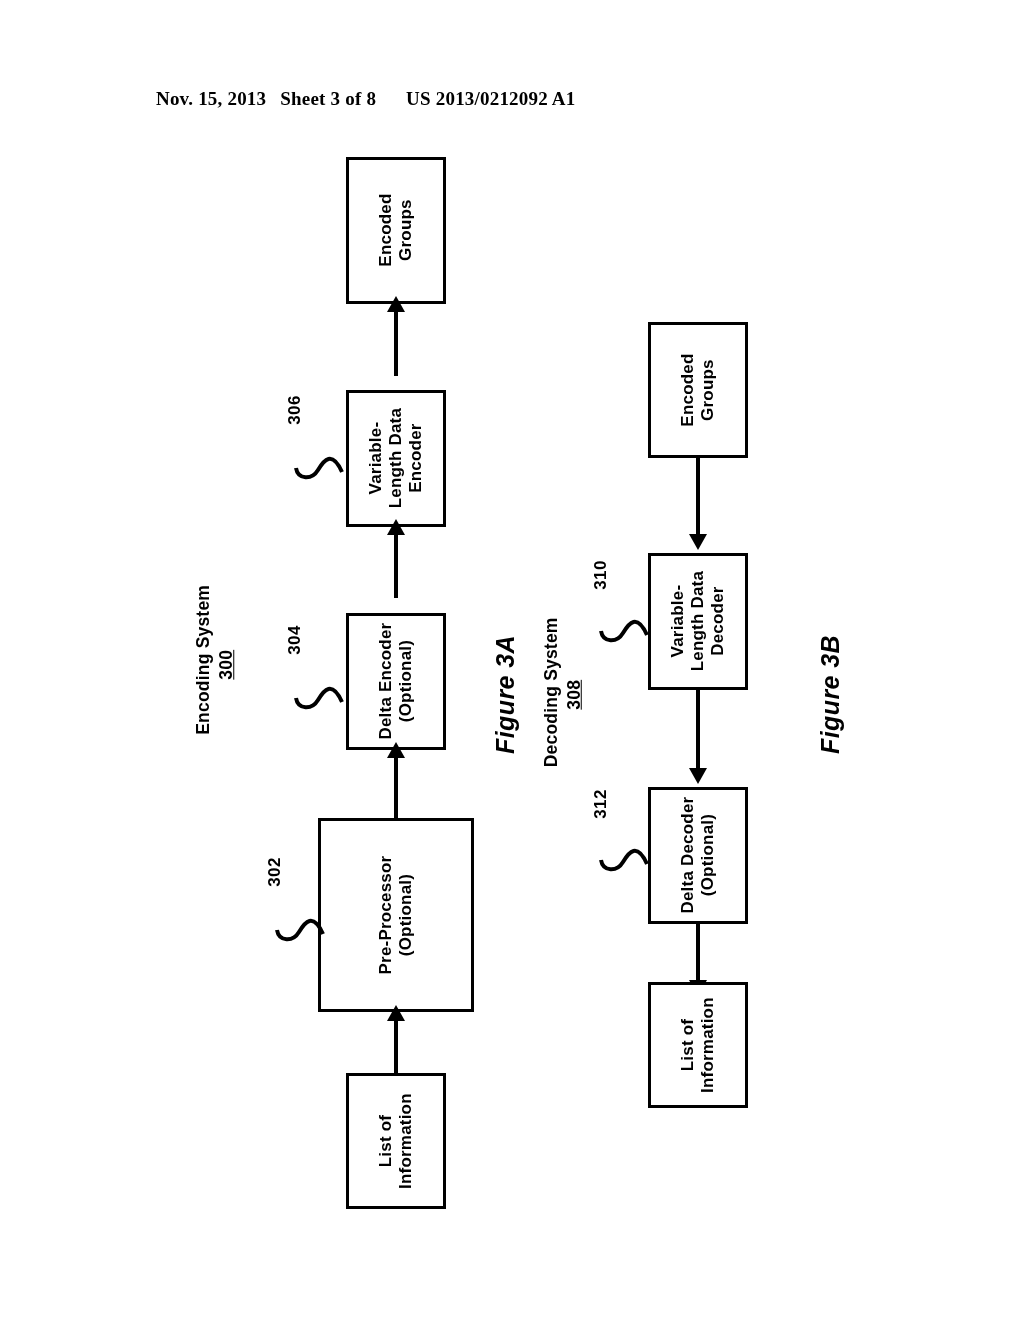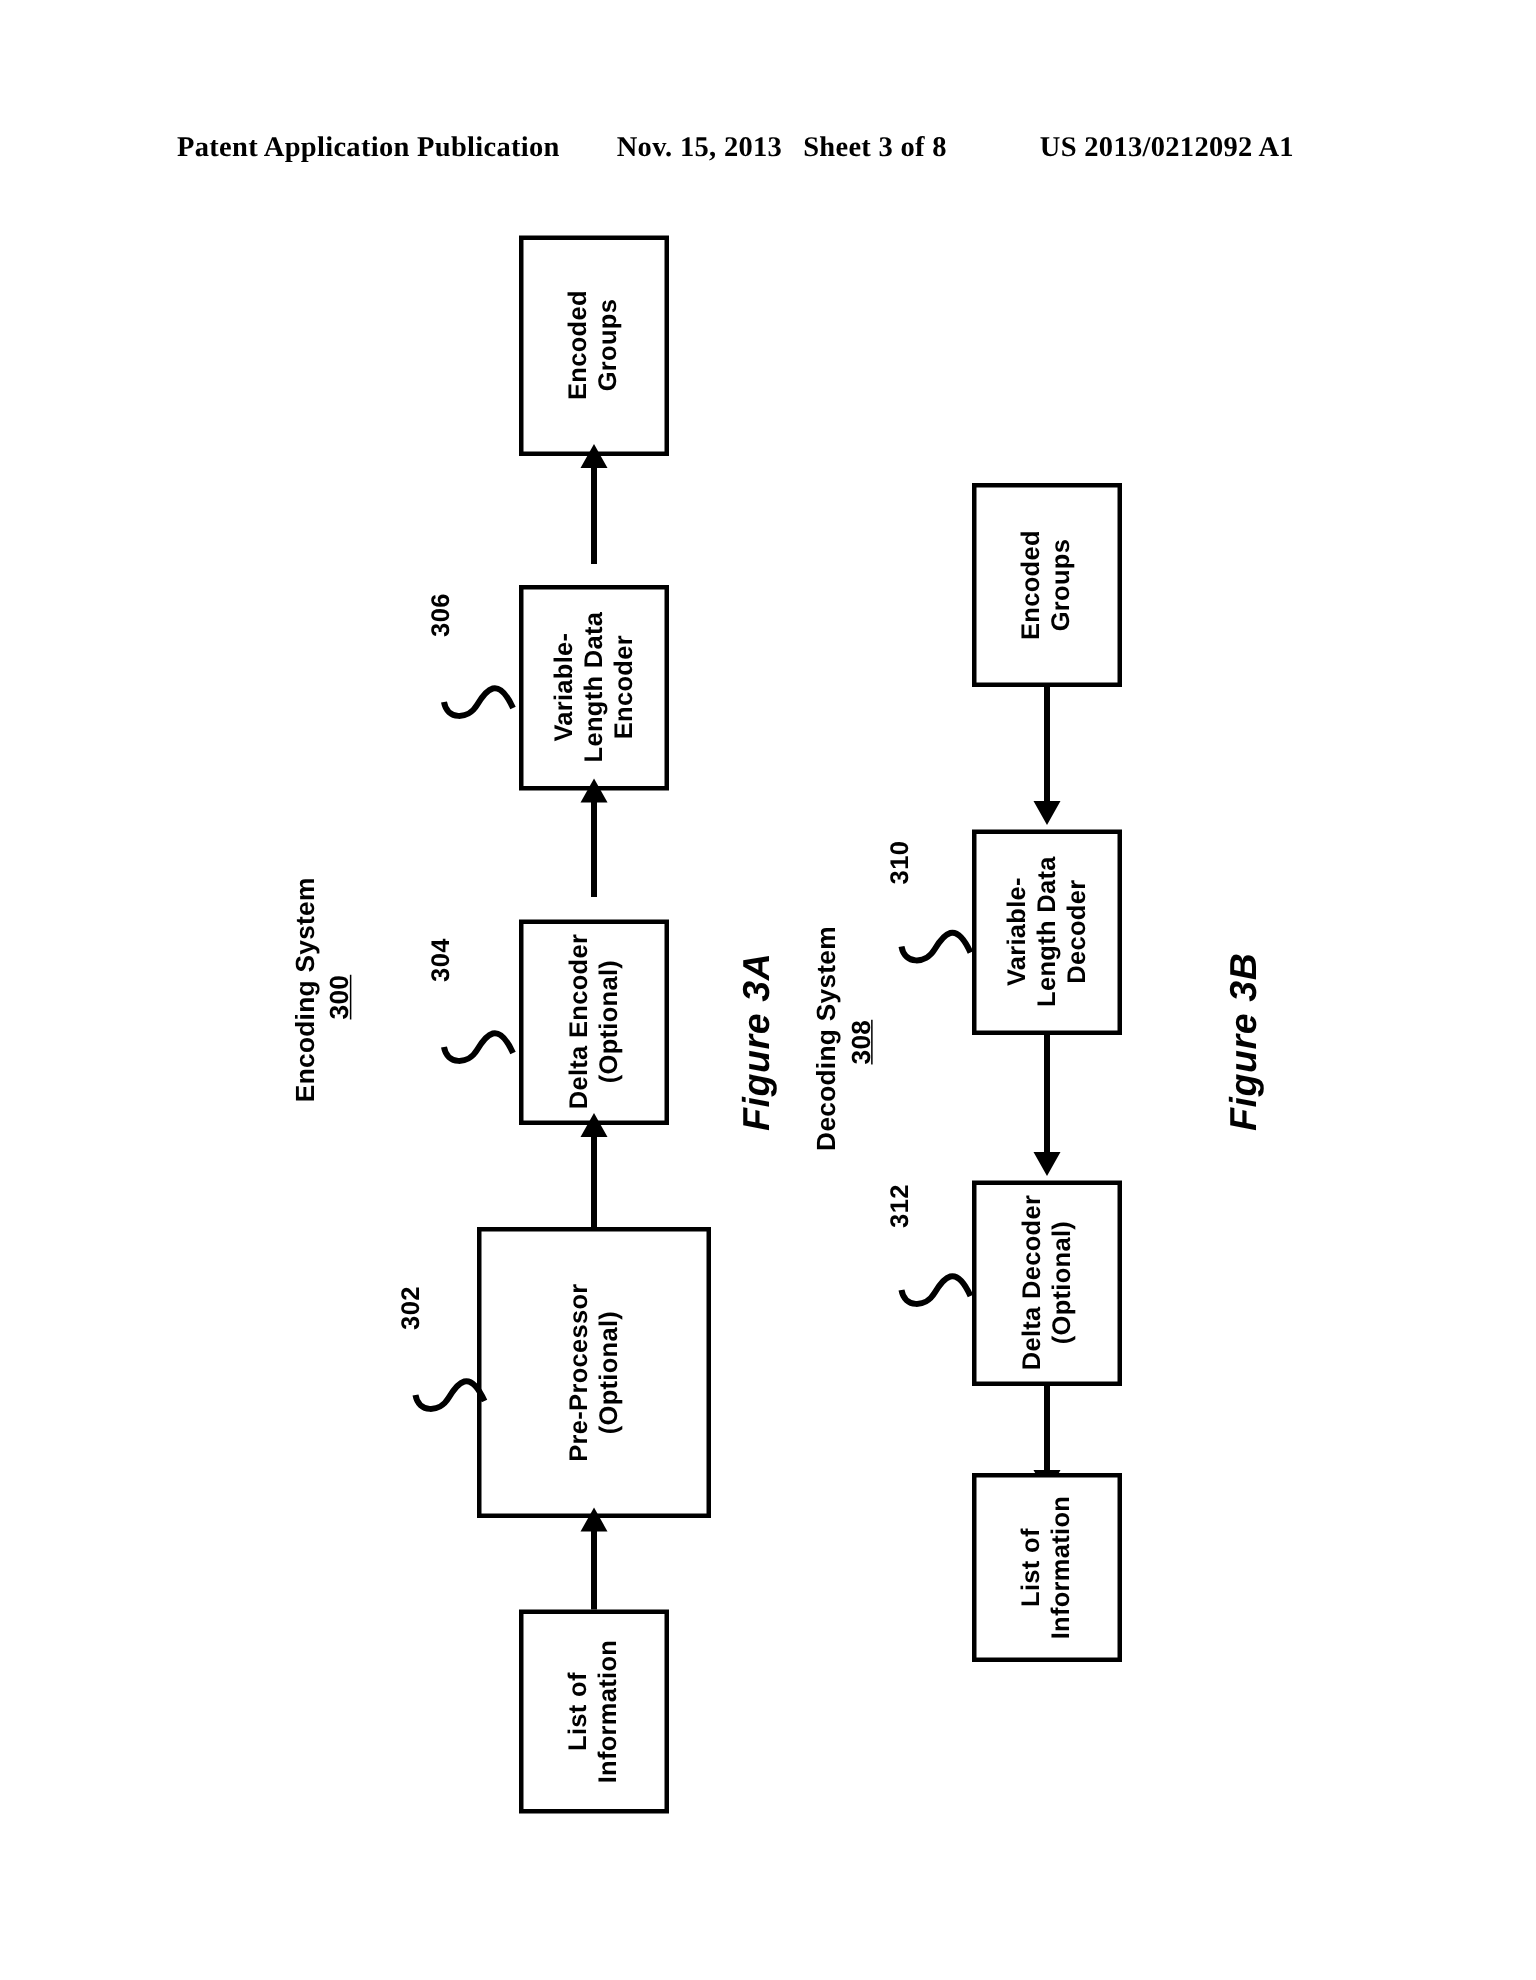--- a/index.html
+++ b/index.html
@@ -28,21 +28,21 @@
     align-items: baseline;
     font-family: "Liberation Serif", serif;
     font-weight: bold;
     font-size: 19px;
     letter-spacing: 0.2px;
     white-space: nowrap;
   }
   #patent-header .h-pub   { }
   #patent-header .h-date  { margin-left: 38px; }
   #patent-header .h-sheet { margin-left: 14px; }
-  #patent-header .h-num   { margin-left: 62px; }
+  #patent-header .h-num   { margin-left: 30px; }
 
   
   .fig-box {
     position: absolute;
     box-sizing: border-box;
     border: 3px solid #000000;
     background: #ffffff;
     display: flex;
     align-items: center;
     justify-content: center;
@@ -118,21 +118,20 @@
     font-size: 25px;
     letter-spacing: 0.4px;
   }
 </style>
 </head>
 <body>
 
 <div id="page">
 
   <div id="patent-header">
-    <span class="h-pub">Patent Application Publication</span>
     <span class="h-date">Nov. 15, 2013</span>
     <span class="h-sheet">Sheet 3 of 8</span>
     <span class="h-num">US 2013/0212092 A1</span>
   </div>
 
   <div class="fig-box" style="left:346px; top:157px; width:100px; height:147px;">
     <div class="box-label">Encoded<br>Groups</div>
   </div>
 
   <div class="conn" style="left:394px; top:308px; height:68px;"></div>

